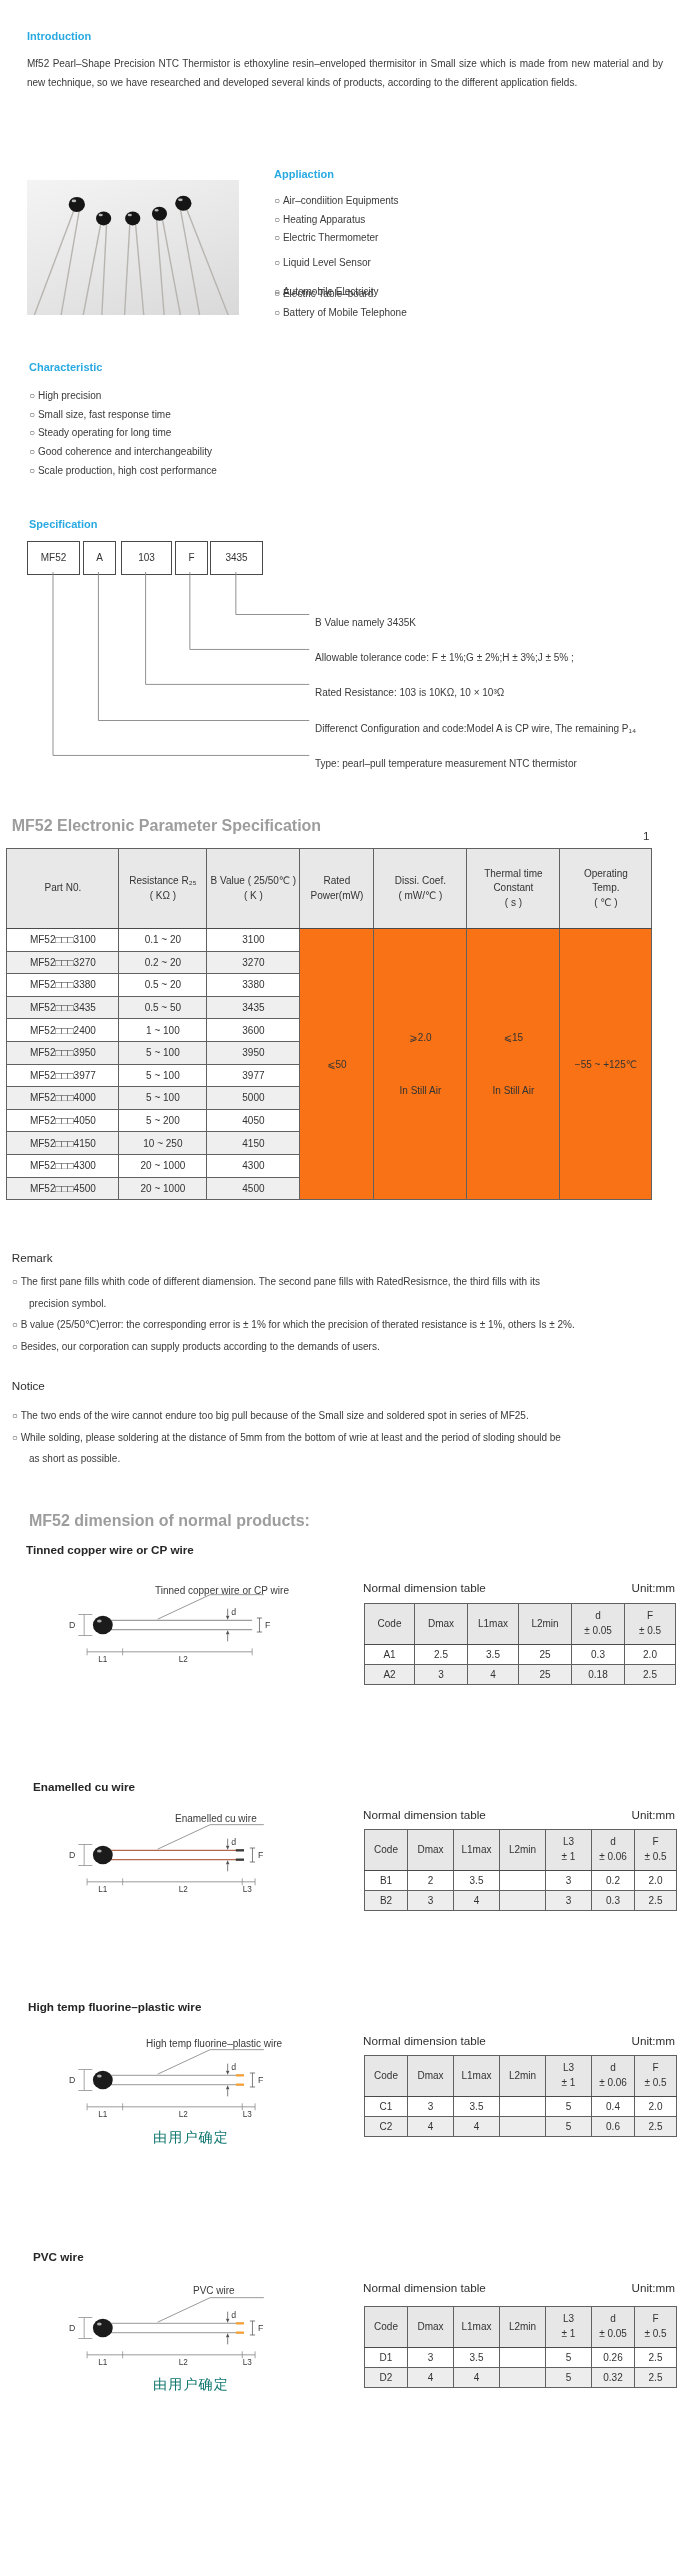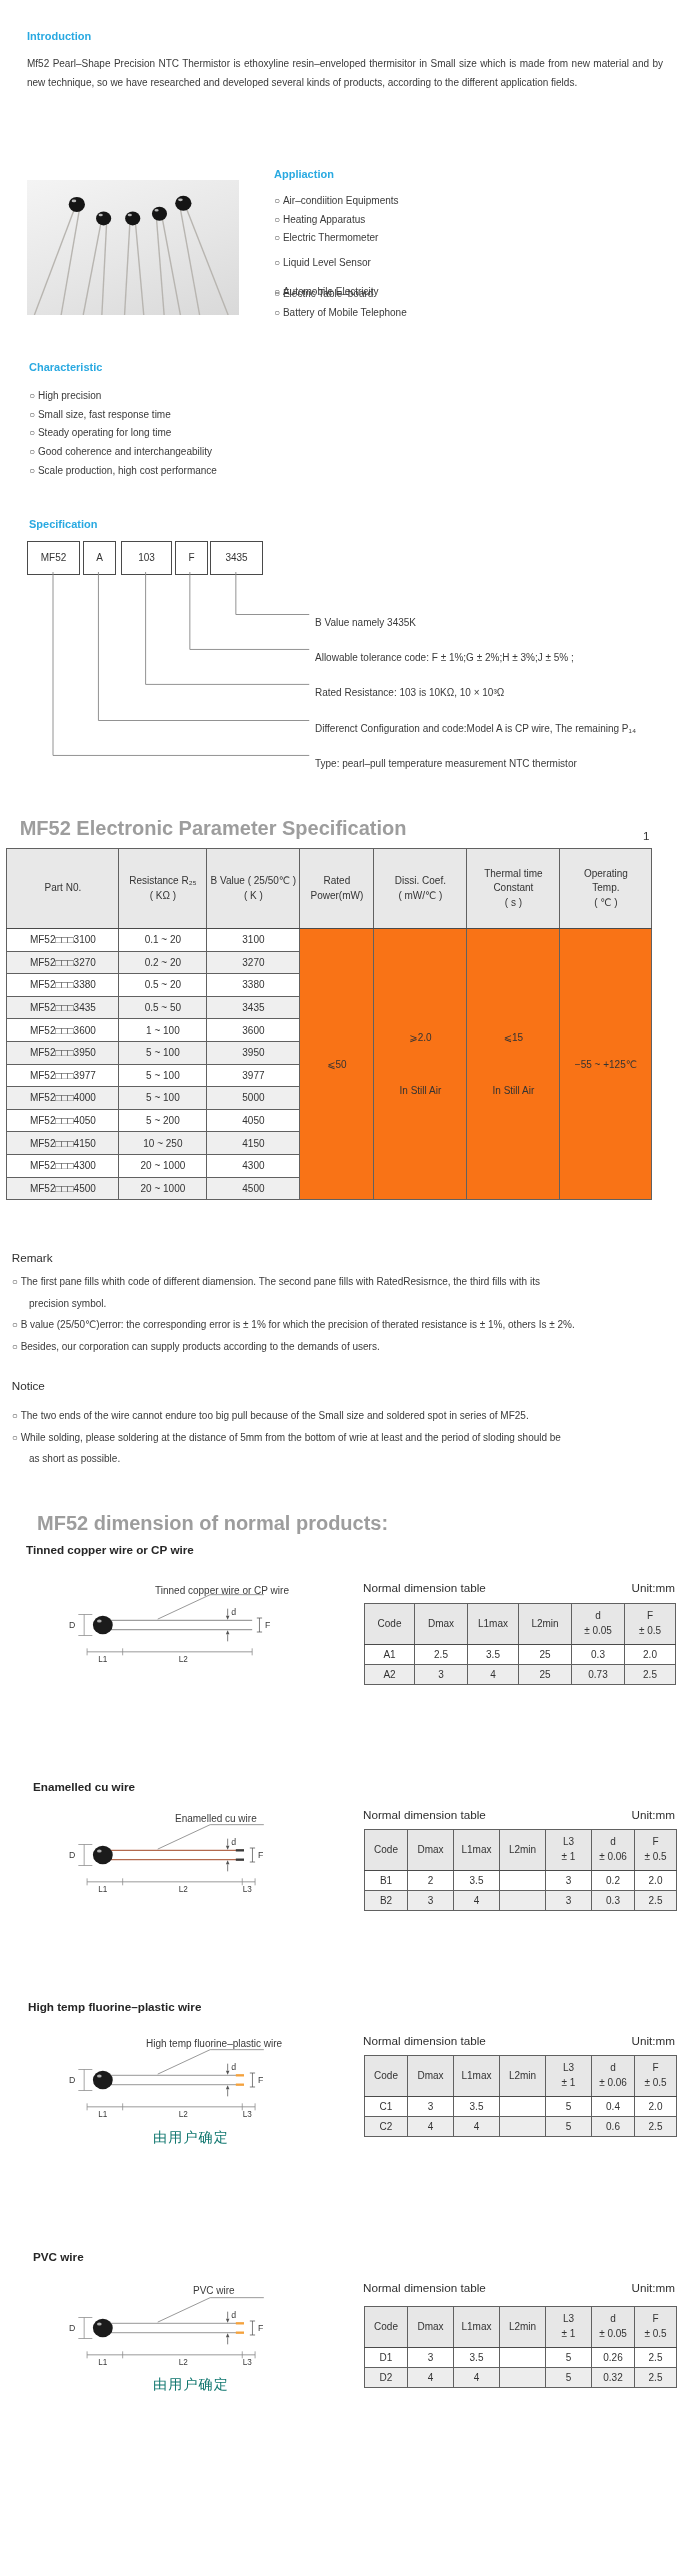--- a/index.html
+++ b/index.html
@@ -1,20 +1,20 @@
 <!DOCTYPE html>
 <html style="font-size:9.3px"><head>
 <meta charset="utf-8">
 <style>
   html,body{margin:0;padding:0;background:#ffffff;}
   .page{position:relative;width:700px;height:2576px;background:#fff;overflow:hidden;
         font-family:"Liberation Sans","DejaVu Sans",sans-serif;color:#3a3a3a;}
   .abs{position:absolute;}
   .h-blue{color:#29a9e1;font-weight:bold;font-size:11px;}
-  .h-gray{color:#9d9d9d;font-weight:bold;font-size:20px;margin-left:8px;}
+  .h-gray{color:#9d9d9d;font-weight:bold;font-size:16px;}
   .h-sub{color:#262626;font-weight:bold;font-size:11.7px;}
   .h-plain{color:#2f2f2f;font-size:11.7px;}
   .body-text{font-size:10px;color:#3a3a3a;}
   .para{line-height:19px;text-align:justify;}
   .nowrap{white-space:nowrap;}
   .bullet{margin-right:2.9px;color:#555;}
   .list-item{position:absolute;font-size:10px;color:#3a3a3a;white-space:nowrap;}
 
   .photo{left:27.4px;top:180px;width:212px;height:135px;background:linear-gradient(160deg,#f4f4f4 0%,#e6e6e6 55%,#d9d9d9 100%);}
 
@@ -239,21 +239,21 @@
             <td>MF52□□□3380</td>
             <td>0.5 ~ 20</td>
             <td>3380</td>
           </tr>
           <tr>
             <td>MF52□□□3435</td>
             <td>0.5 ~ 50</td>
             <td>3435</td>
           </tr>
           <tr>
-            <td>MF52□□□3600</td>
+            <td>MF52□□□2400</td>
             <td>1 ~ 100</td>
             <td>3600</td>
           </tr>
           <tr>
             <td>MF52□□□3950</td>
             <td>5 ~ 100</td>
             <td>3950</td>
           </tr>
           <tr>
             <td>MF52□□□3977</td>
@@ -385,21 +385,21 @@
             <td>3.5</td>
             <td>25</td>
             <td>0.3</td>
             <td>2.0</td>
           </tr>
           <tr>
             <td>A2</td>
             <td>3</td>
             <td>4</td>
             <td>25</td>
-            <td>0.73</td>
+            <td>0.18</td>
             <td>2.5</td>
           </tr>
         </tbody>
       </table>
     </div>
 
   <div class="abs h-sub" id="s2-title">Enamelled cu wire</div>
   <div class="abs body-text nowrap" id="s2-label">Enamelled cu wire</div>
   <div class="abs h-plain" id="s2-ndt">Normal dimension table</div>
   <div class="abs h-plain unit" id="s2-unit">Unit:mm</div>

